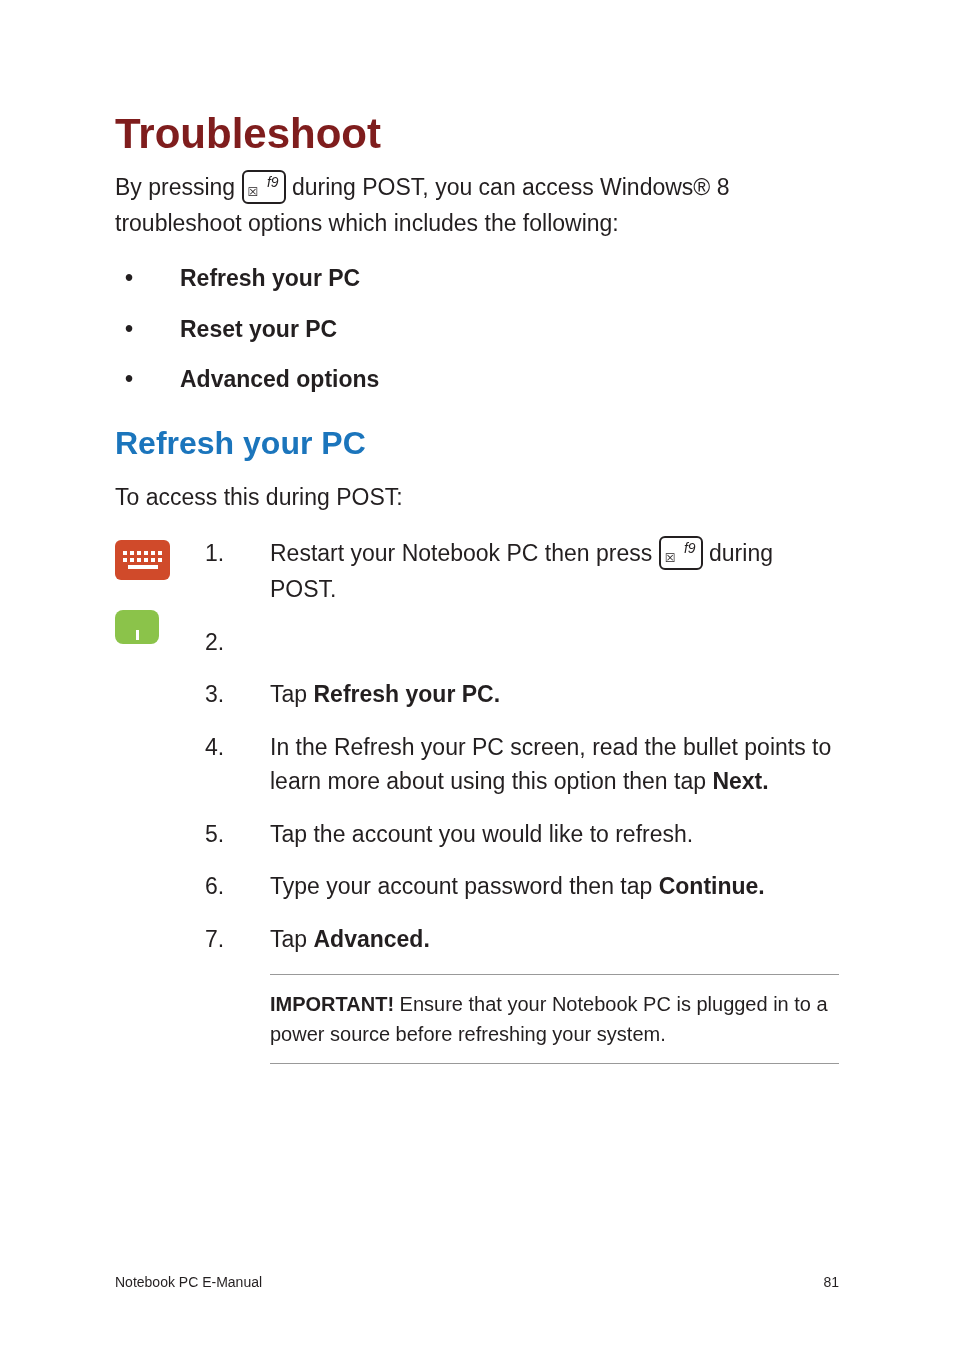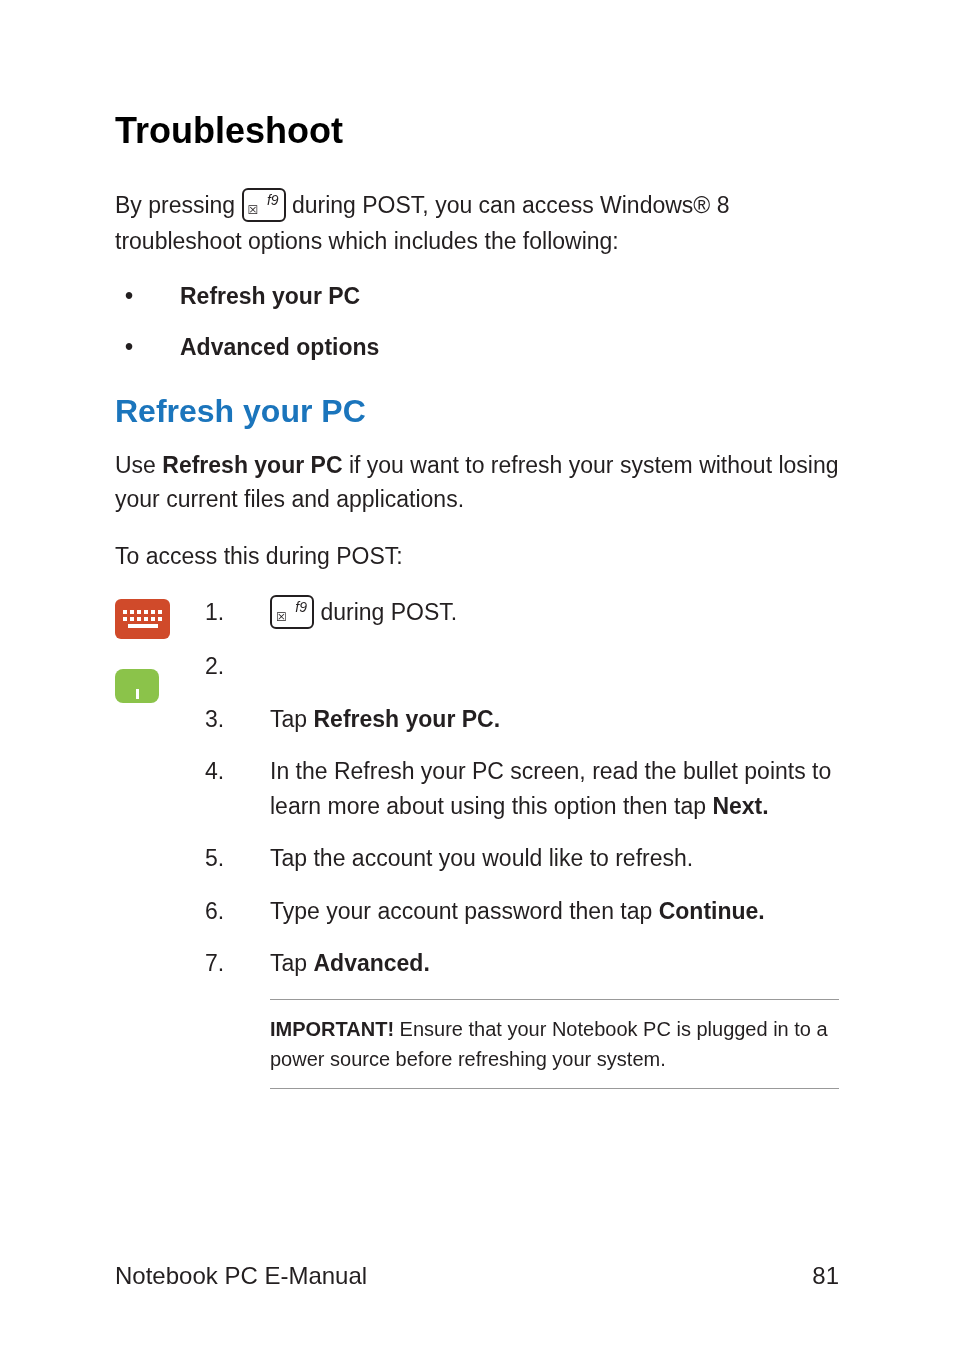--- a/index.html
+++ b/index.html
@@ -12,24 +12,24 @@
       height: 1345px;
       background: #fff;
       font-family: "Segoe UI", "Myriad Pro", Arial, sans-serif;
       color: #231f20;
       position: relative;
     }
     .page {
       padding: 110px 115px 60px 115px;
     }
     h1 {
-      color: #000000;
-      font-size: 36px;
-      font-weight: 700;
-      margin-bottom: 36px;
+      color: #7f1d1d;
+      font-size: 42px;
+      font-weight: 700;
+      margin-bottom: 12px;
     }
     h2 {
       color: #1b75bc;
       font-size: 32px;
       font-weight: 700;
       margin-top: 30px;
       margin-bottom: 18px;
     }
     .para {
       font-size: 23px;
@@ -171,21 +171,21 @@
       font-size: 20px;
       line-height: 1.5;
     }
     .footer {
       position: absolute;
       bottom: 55px;
       left: 115px;
       right: 115px;
       display: flex;
       justify-content: space-between;
-      font-size: 24px;
+      font-size: 14px;
       color: #231f20;
       text-align: center;
     }
   </style>
 </head>
 <body>
 
 <div class="page">
   <h1>Troubleshoot</h1>
 
@@ -193,28 +193,26 @@
     <span>By pressing </span>
     <span class="key">
       <span class="key-sym">☒</span>
       <span class="key-fn">f9</span>
     </span>
     <span> during POST, you can access Windows® 8 troubleshoot options which includes the following:</span>
   </p>
 
   <ul class="bullet-list">
     <li>Refresh your PC</li>
+    <li>Reset your PC</li>
     <li>Advanced options</li>
   </ul>
 
   <h2>Refresh your PC</h2>
 
-  <p class="para">
-    <span>Use </span><span class="bold">Refresh your PC</span><span> if you want to refresh your system without losing your current files and applications.</span>
-  </p>
 
   <p class="para">To access this during POST:</p>
 
   <div class="steps-area">
     <div class="icons-col">
       <div class="icon-kb">
         <div class="kb-rows">
           <div class="kb-dots">
               <span></span>
               <span></span>
@@ -236,20 +234,21 @@
       </div>
       <div class="icon-touch">
         <div class="touch-line"></div>
       </div>
     </div>
 
     <div class="steps-col">
       <div class="step">
         <div class="num">1.</div>
         <div class="txt">
+          <span>Restart your Notebook PC then press </span>
           <span class="key">
             <span class="key-sym">☒</span>
             <span class="key-fn">f9</span>
           </span>
           <span> during POST.</span>
         </div>
       </div>
 
       <div class="step">
         <div class="num">2.</div>

